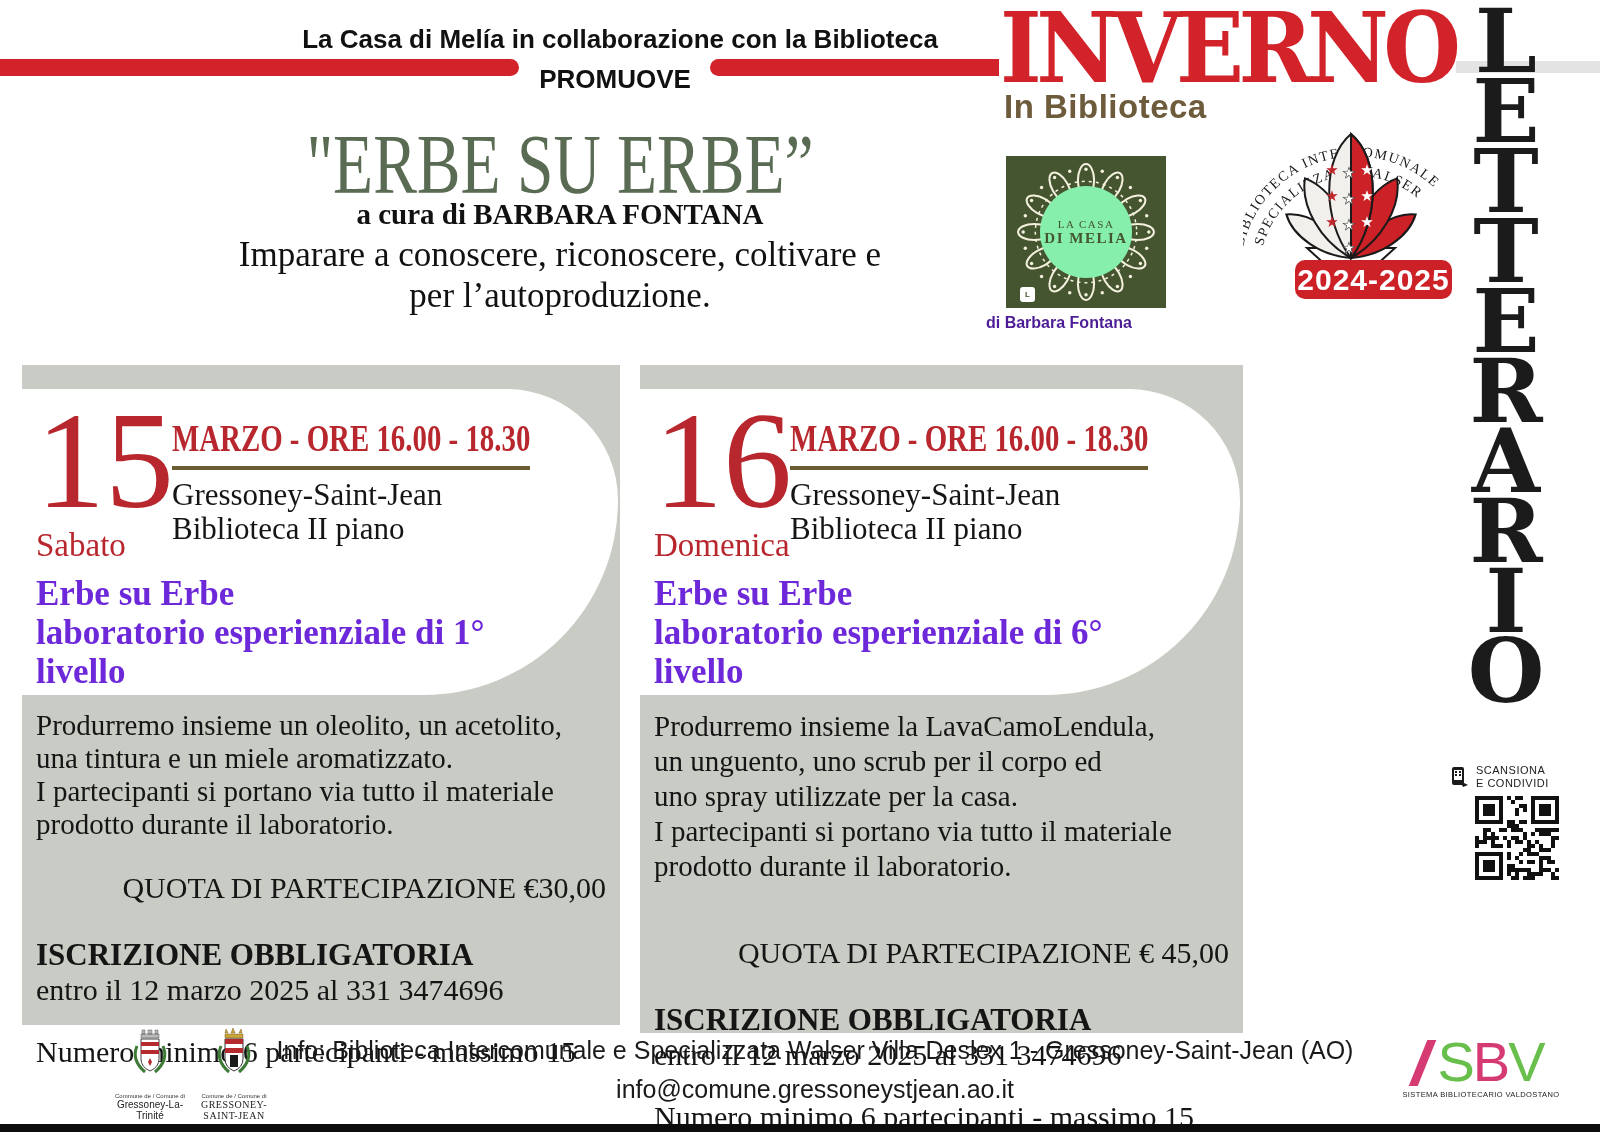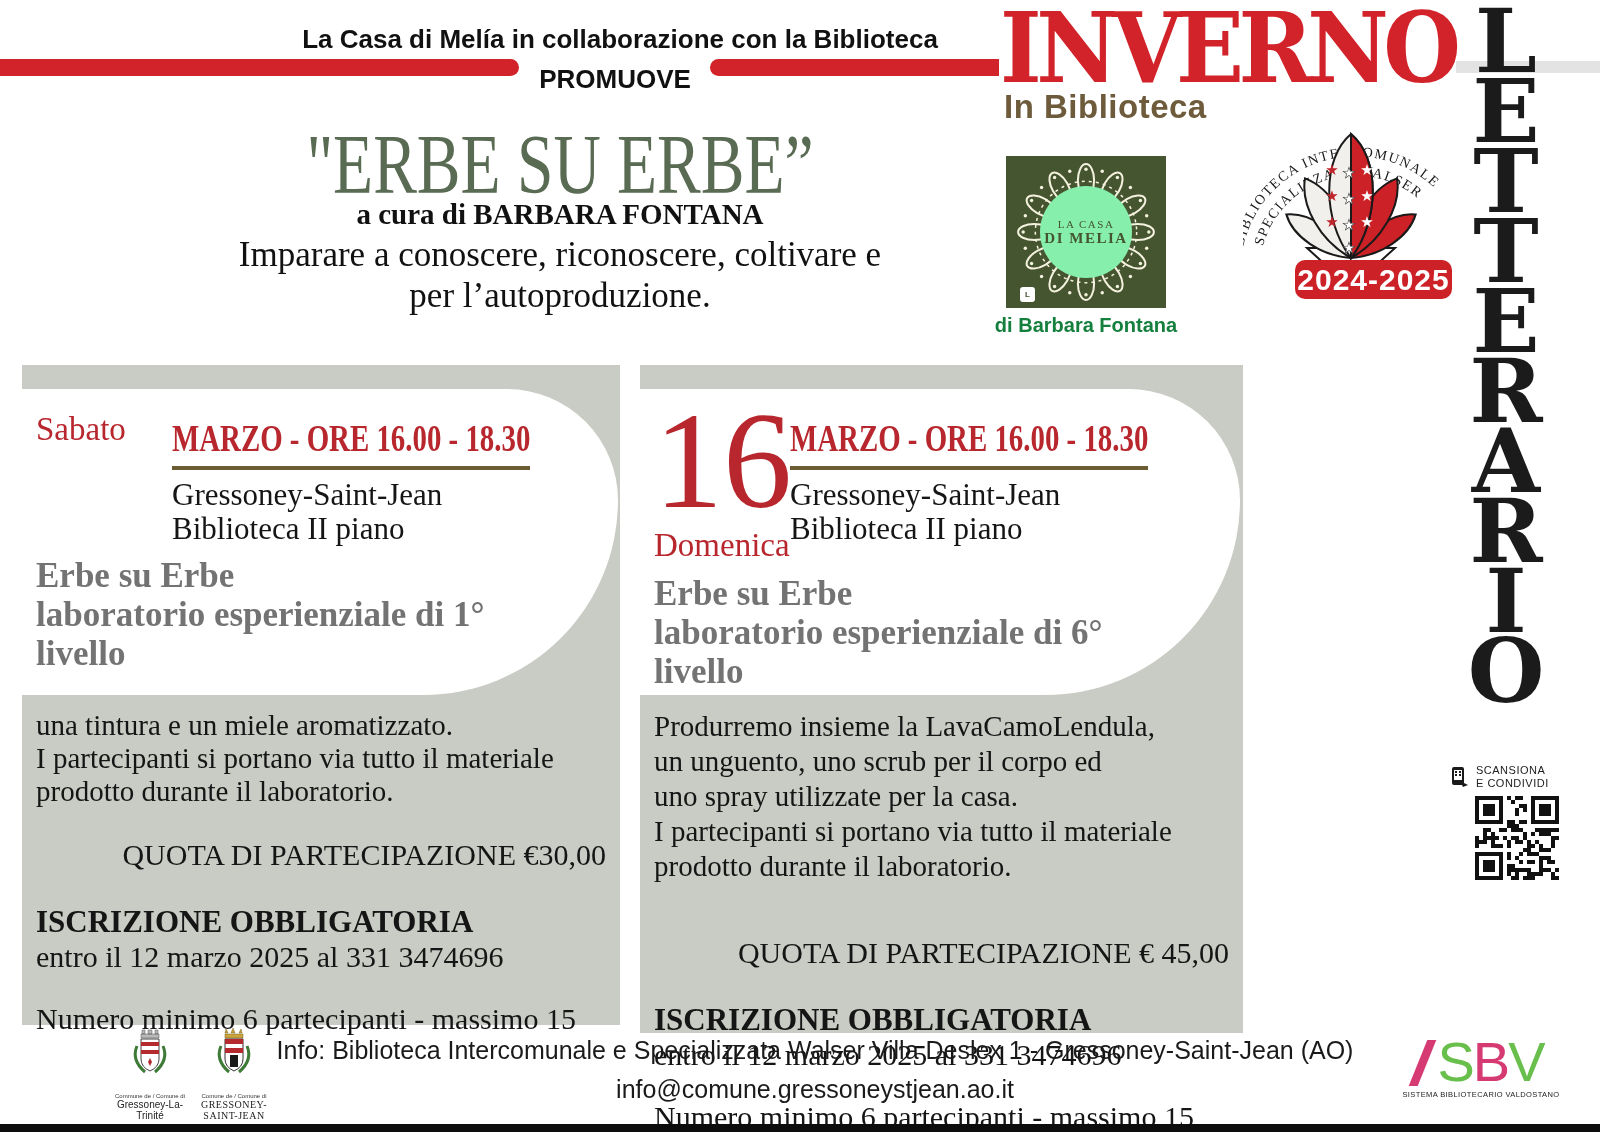--- a/index.html
+++ b/index.html
@@ -43,22 +43,22 @@
   .melia svg{position:absolute;left:0;top:0;}
   .melia-center{position:absolute;left:50%;top:50%;transform:translate(-50%,-50%);
                 width:92px;height:92px;background:#86efac;border-radius:50%;
                 display:flex;flex-direction:column;align-items:center;justify-content:center;
                 font-family:"Liberation Serif",serif;color:#44552f;text-align:center;}
   .melia-center .l1{font-size:11px;letter-spacing:1.5px;}
   .melia-center .l2{font-size:15px;font-weight:700;letter-spacing:1.5px;}
   .melia-badge{position:absolute;left:14px;bottom:6px;width:15px;height:15px;background:#fff;
                border-radius:3px;font-size:8px;color:#44552f;display:flex;align-items:center;
                justify-content:center;font-weight:700;}
-  .melia-caption{position:absolute;left:986px;top:314px;width:200px;text-align:center;
-                 font-size:20px;font-weight:700;color:#15803d;}
+  .melia-caption{position:absolute;left:986px;top:314px;width:200px;
+                 font-size:16px;font-weight:700;color:#4c1d95;}
 
   
   .walser{position:absolute;left:1243px;top:100px;width:218px;height:210px;}
   .walser .warc{font-family:"Liberation Serif",serif;font-size:14px;letter-spacing:1.5px;fill:#1a1a1a;}
   .walser-badge{position:absolute;left:1295px;top:260px;width:157px;height:39px;background:#cc2127;
                 border-radius:10px;color:#fff;font-size:30px;font-weight:700;
                 display:flex;align-items:center;justify-content:center;letter-spacing:1px;}
 
   
   .card{position:absolute;top:365px;background:#c9ccc4;}
@@ -71,21 +71,21 @@
   .date-row{display:flex;}
   .date-col{width:136px;flex:0 0 136px;color:#b8272d;font-family:"Liberation Serif",serif;}
   .day{font-size:138px;line-height:116px;}
   .weekday{font-size:33px;margin-top:8px;}
   .sched{padding-top:14px;min-width:0;}
   .marzo{color:#b8272d;font-weight:700;font-size:37px;font-family:"Liberation Serif",serif;
          white-space:nowrap;border-bottom:4px solid #6b5c33;padding-bottom:6px;display:inline-block;
          transform:scaleX(.78);transform-origin:left;}
   .loc{font-family:"Liberation Serif",serif;font-size:31px;color:#151515;margin-top:8px;}
   .loc div{line-height:34px;}
-  .card-title{font-family:"Liberation Serif",serif;font-weight:700;font-size:35px;color:#737373;
+  .card-title{font-family:"Liberation Serif",serif;font-weight:700;font-size:35px;color:#6d28d9;
               margin-top:10px;}
   .card-title div{line-height:39px;}
   .card-body{padding:14px 14px 0 14px;font-family:"Liberation Serif",serif;color:#151515;}
   .para{font-size:29px;}
   .para div{line-height:33px;white-space:nowrap;}
   .card-right .para div{line-height:35px;}
   .quota{font-size:30px;margin-top:30px;white-space:nowrap;text-align:right;}
   .card-right .quota{margin-top:52px;}
   .iscr-title{font-size:31px;font-weight:700;margin-top:32px;white-space:nowrap;}
   .iscr-line{font-size:30px;white-space:nowrap;}
@@ -231,38 +231,40 @@
         <text x="124" y="127" fill="#fff">★</text>
       </g>
     </svg>
   </div>
   <div class="walser-badge">2024-2025</div>
 
   <div class="card card-left">
     <div class="capsule">
       <div class="date-row">
         <div class="date-col">
+          <div class="day">15</div>
           <div class="weekday">Sabato</div>
         </div>
         <div class="sched">
           <div class="marzo">MARZO - ORE 16.00 - 18.30</div>
           <div class="loc">
               <div>Gressoney-Saint-Jean</div>
               <div>Biblioteca II piano</div>
             </div>
         </div>
       </div>
       <div class="card-title">
           <div>Erbe su Erbe</div>
           <div>laboratorio esperienziale di 1°</div>
           <div>livello</div>
         </div>
     </div>
     <div class="card-body">
       <div class="para lines">
+          <div>Produrremo insieme un oleolito, un acetolito,</div>
           <div>una tintura e un miele aromatizzato.</div>
           <div>I partecipanti si portano via tutto il materiale</div>
           <div>prodotto durante il laboratorio.</div>
         </div>
       <div class="quota">QUOTA DI PARTECIPAZIONE €30,00</div>
       <div class="iscr-title">ISCRIZIONE OBBLIGATORIA</div>
       <div class="iscr-line">entro il  12 marzo 2025 al 331 3474696</div>
       <div class="numero">Numero minimo 6 partecipanti - massimo 15</div>
     </div>
   </div>

